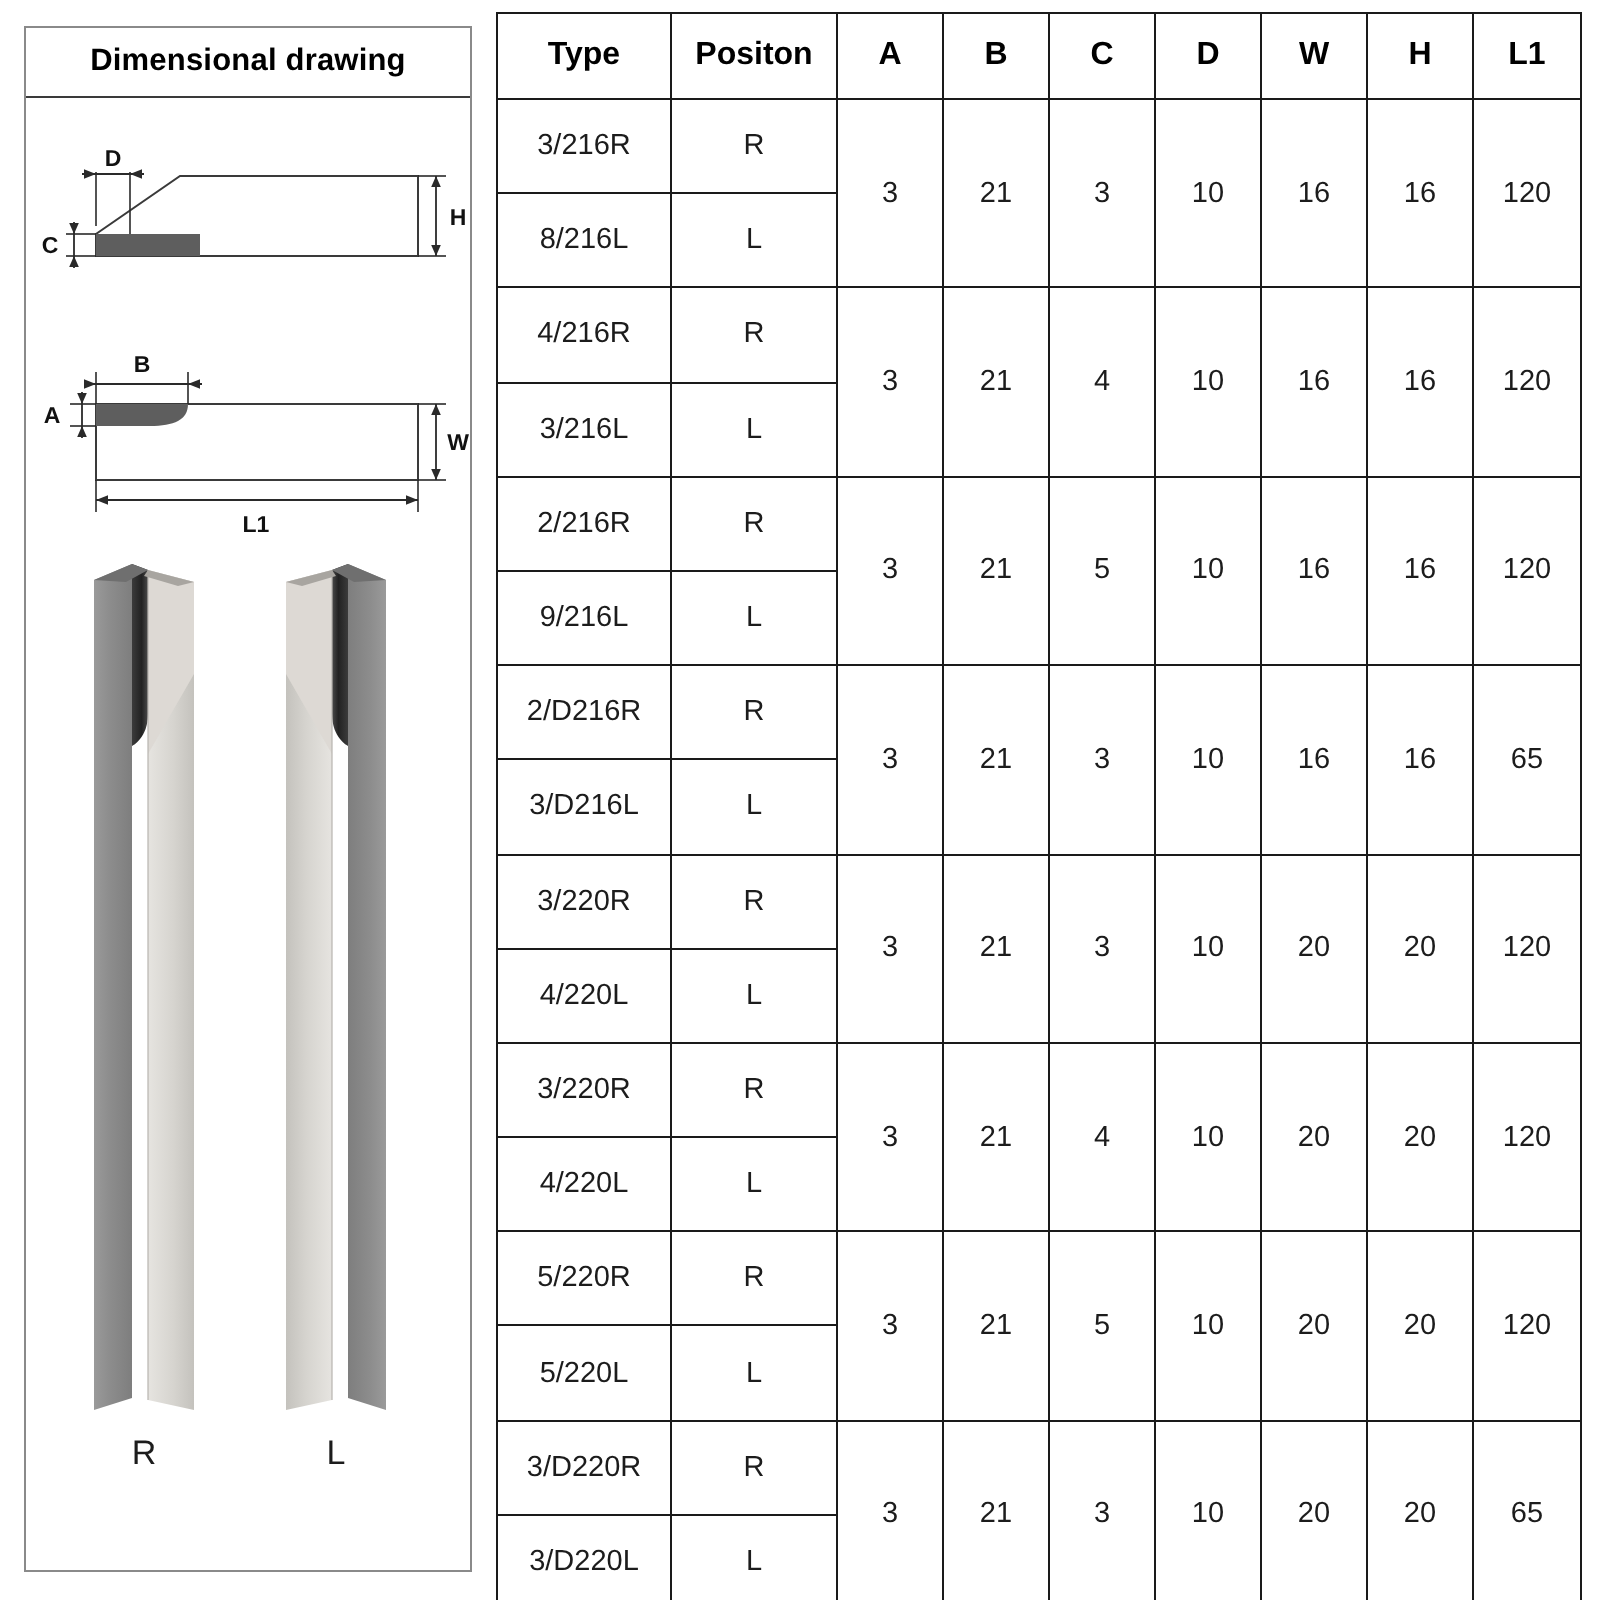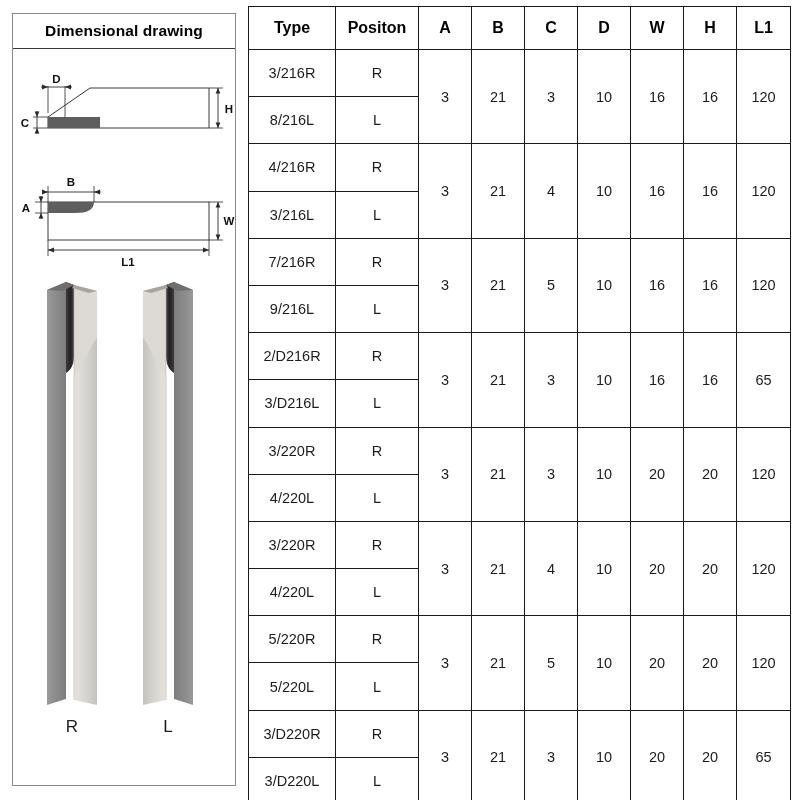--- a/index.html
+++ b/index.html
@@ -364,21 +364,21 @@
           <td class="num-cell" rowspan="2">10</td>
           <td class="num-cell" rowspan="2">16</td>
           <td class="num-cell" rowspan="2">16</td>
           <td class="num-cell" rowspan="2">120</td>
         </tr>
         <tr>
           <td class="type-cell">3/216L</td>
           <td class="pos-cell">L</td>
         </tr>
         <tr>
-          <td class="type-cell">7/216R</td>
+          <td class="type-cell">2/216R</td>
           <td class="pos-cell">R</td>
           <td class="num-cell" rowspan="2">3</td>
           <td class="num-cell" rowspan="2">21</td>
           <td class="num-cell" rowspan="2">5</td>
           <td class="num-cell" rowspan="2">10</td>
           <td class="num-cell" rowspan="2">16</td>
           <td class="num-cell" rowspan="2">16</td>
           <td class="num-cell" rowspan="2">120</td>
         </tr>
         <tr>

